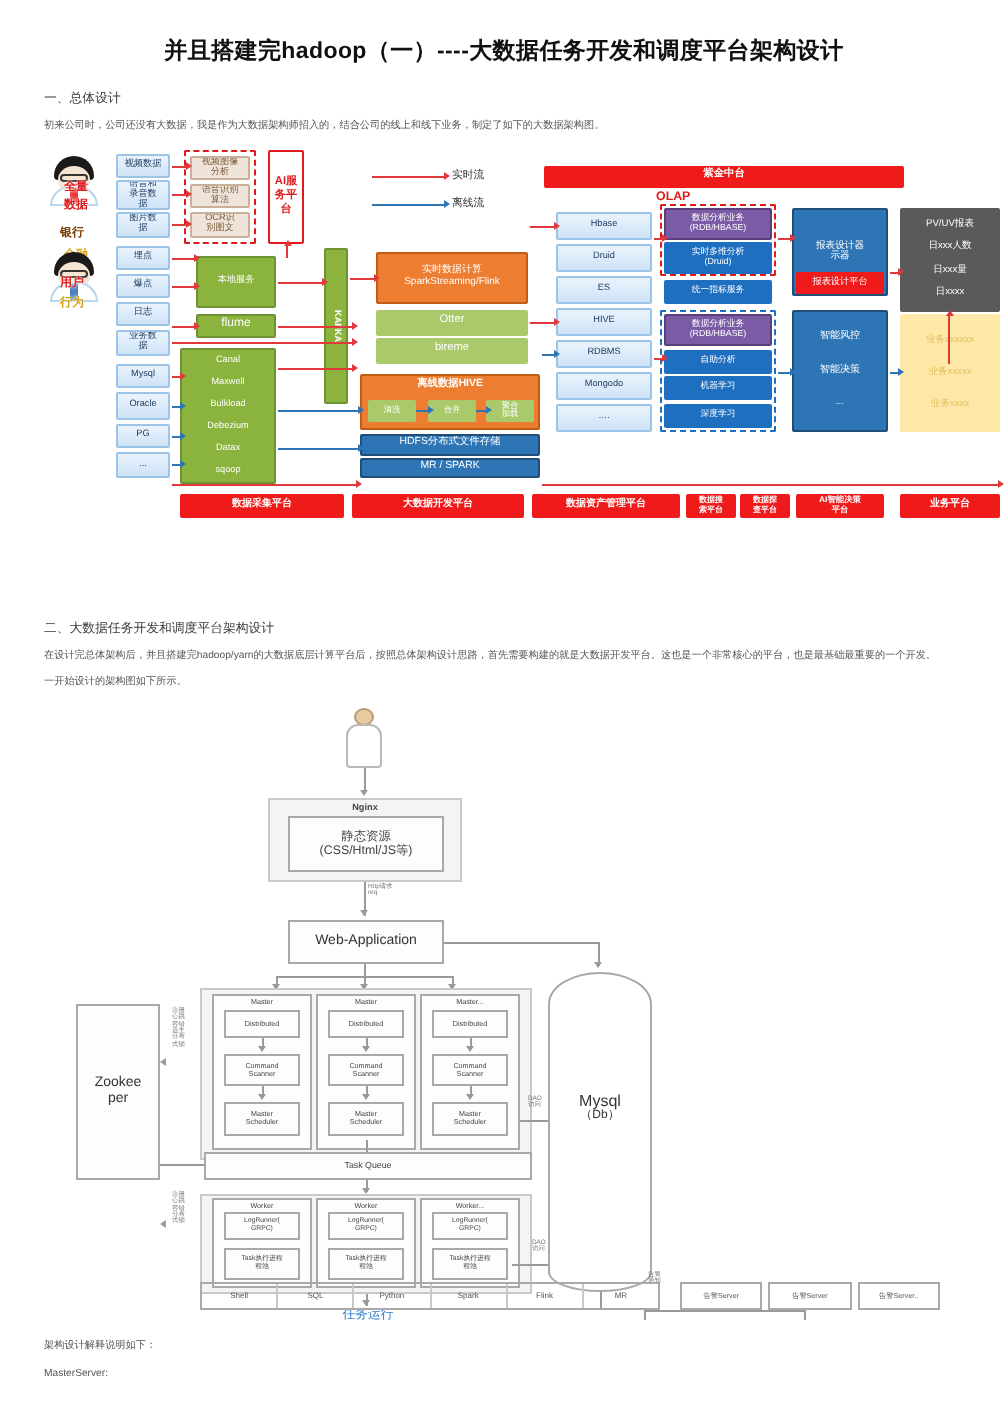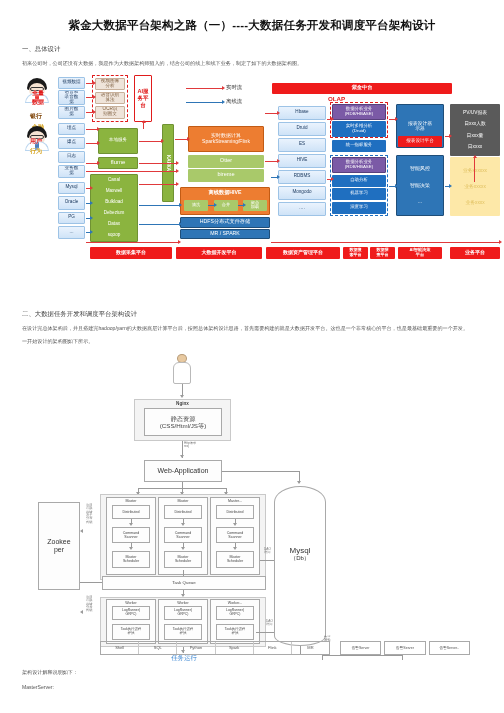--- a/index.html
+++ b/index.html
@@ -108,21 +108,21 @@
   .taskrun{ color:#2f7fd0; font-size:6.4px; }
   .small-v{ position:absolute; writing-mode:vertical-rl; font-size:3.2px; color:#666; letter-spacing:0;}
   .tiny{ font-size:3.2px; color:#777;}
   .foot{ font-size:5.1px; color:#555; margin-top:6px;}
 </style>
 </head>
 <body>
 
 <div class="page">
 
-  <div class="doc-title">紫金大数据平台架构之路（一）----大数据任务开发和调度平台架构设计</div>
+  <div class="doc-title">并且搭建完hadoop（一）----大数据任务开发和调度平台架构设计</div>
 
   <div class="sec-head">一、总体设计</div>
   <div class="para">初来公司时，公司还没有大数据，我是作为大数据架构师招入的，结合公司的线上和线下业务，制定了如下的大数据架构图。</div>
 
   <div class="d1">
 
     <div class="face" style="left:14px;top:4px;">
       <div class="hair"></div>
         <div class="head"></div>
         <div class="glass"></div>

